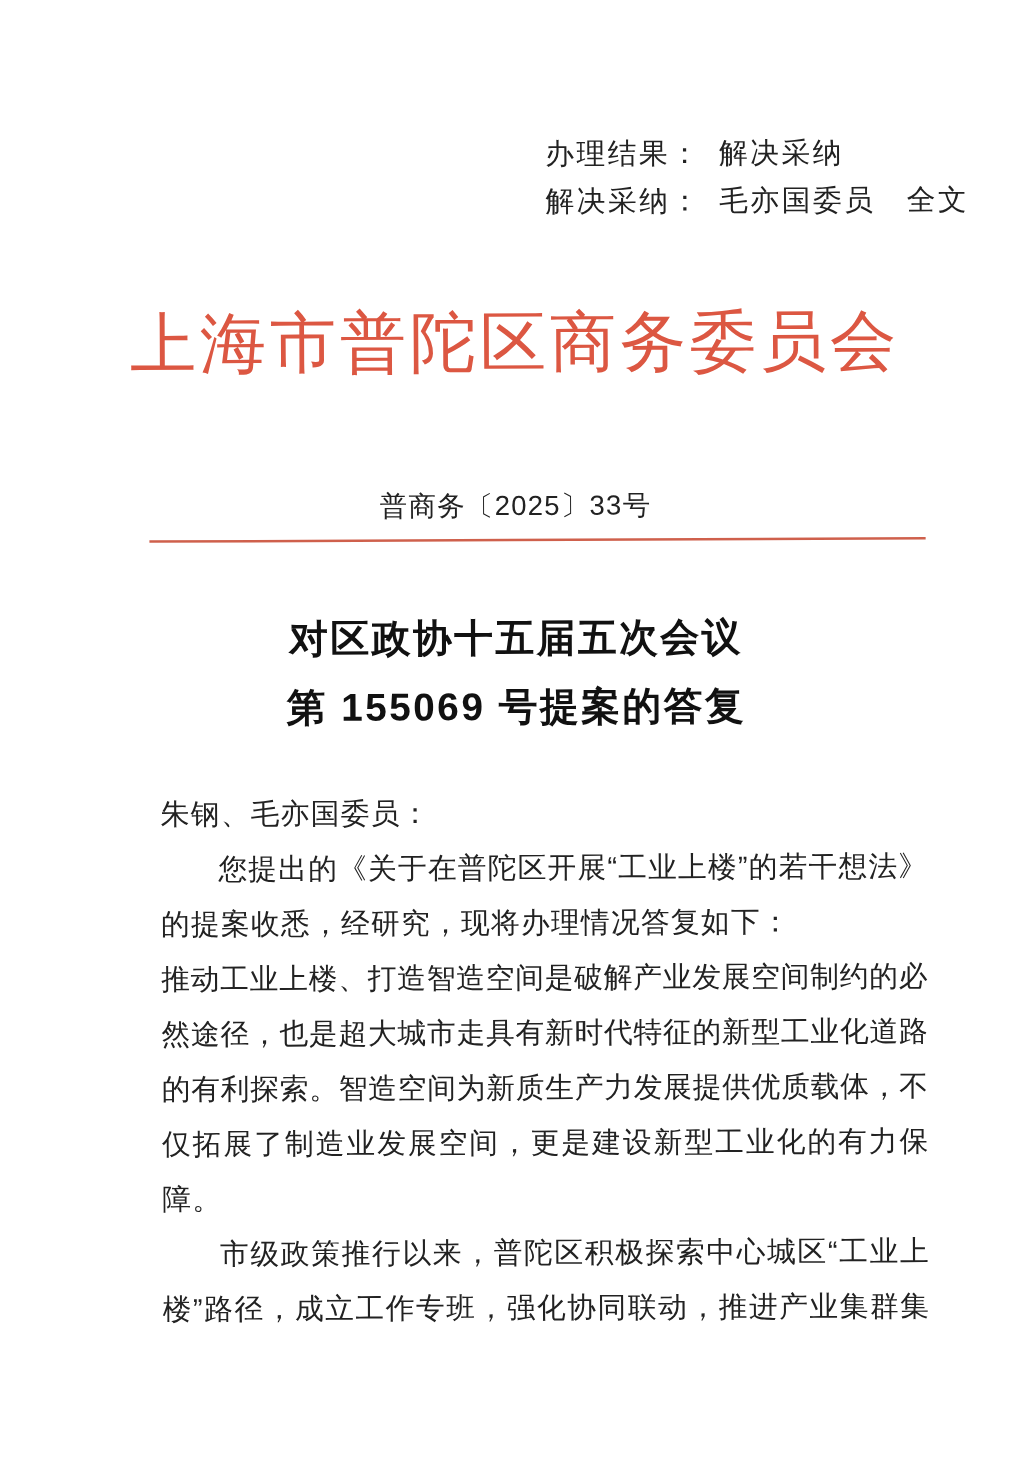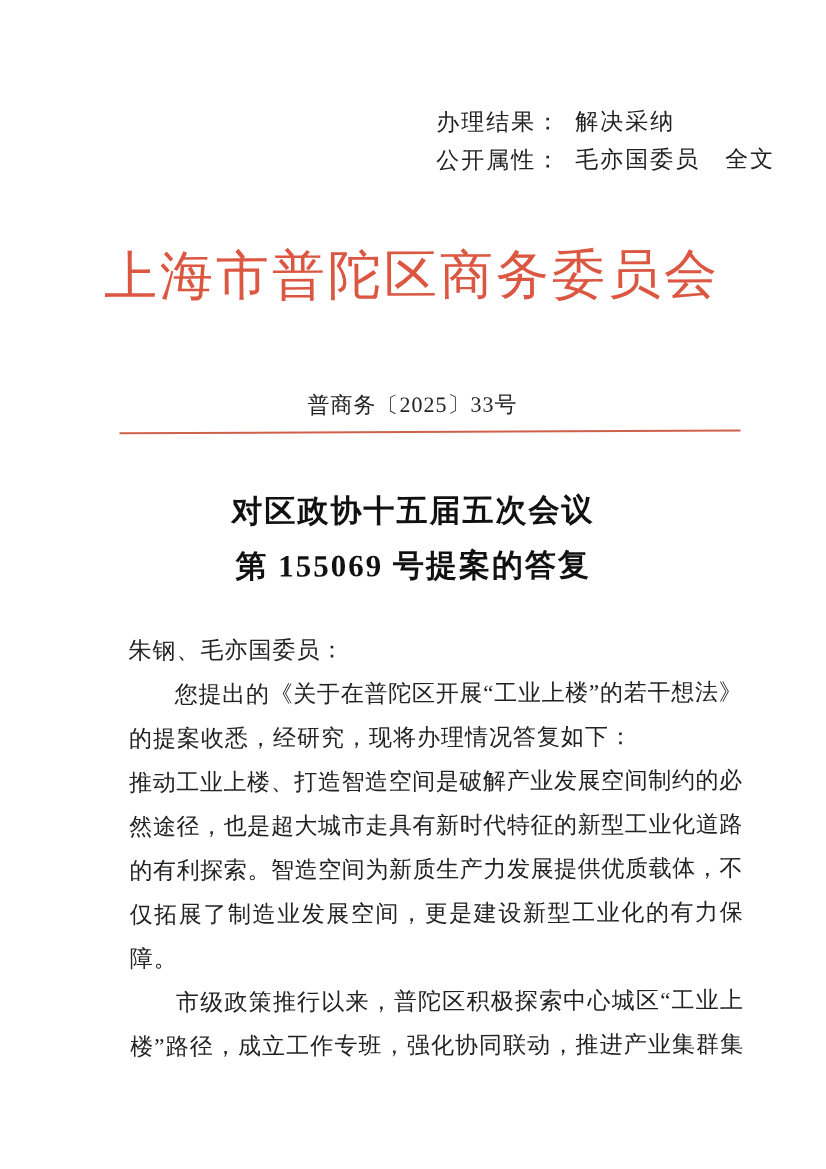--- a/index.html
+++ b/index.html
@@ -5,21 +5,21 @@
   html, body {
     margin: 0;
     padding: 0;
     background: #ffffff;
   }
   .page {
     position: relative;
     width: 826px;
     height: 1081px;
     background: #ffffff;
-    font-family: Liberation Serif, serif;
+    font-family: Liberation Sans, sans-serif;
     color: #1c1c1c;
     overflow: hidden;
   }
   .content {
     position: absolute;
     inset: 0;
     transform: rotate(-0.25deg);
     transform-origin: 50% 50%;
   }
   
@@ -113,21 +113,21 @@
 <body>
 
 <div class="page">
   <div class="content">
 
     <div class="header-fields">
       <div class="hf-row">
         <span class="hf-label">办理结果：</span><span class="hf-value">解决采纳</span>
       </div>
       <div class="hf-row">
-        <span class="hf-label">公开属性：</span><span class="hf-value">毛亦国委员　全文</span>
+        <span class="hf-label">解决采纳：</span><span class="hf-value">毛亦国委员　全文</span>
       </div>
     </div>
 
     <div class="org-title">上海市普陀区商务委员会</div>
 
     <div class="doc-number">普商务〔2025〕33号</div>
 
     <div class="red-rule"></div>
 
     <div class="doc-title">

